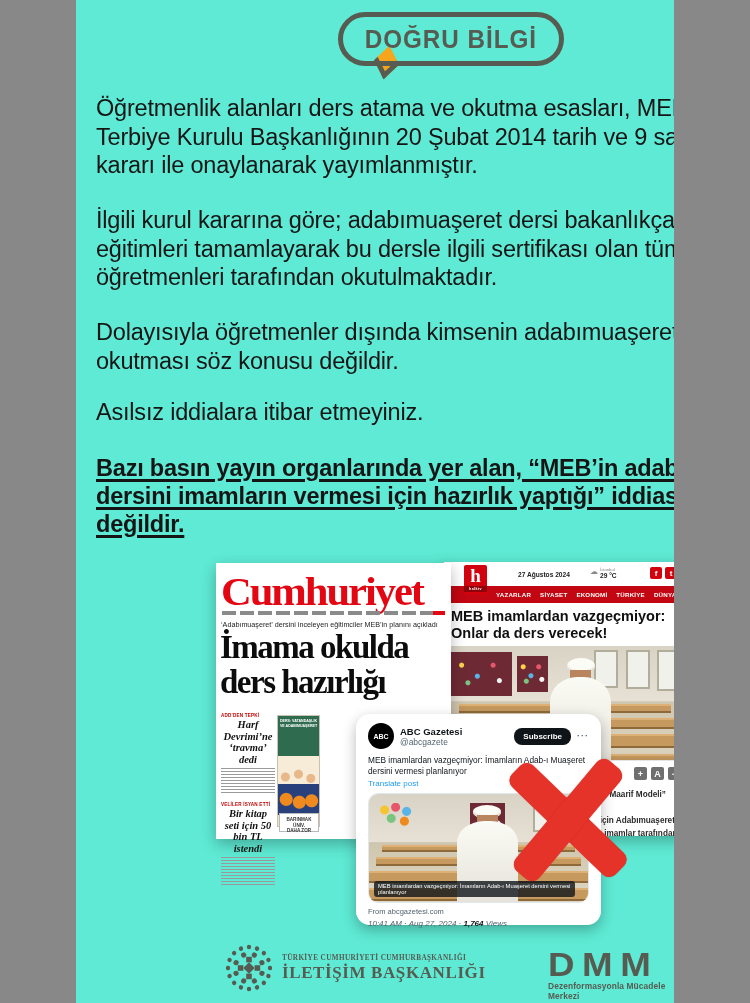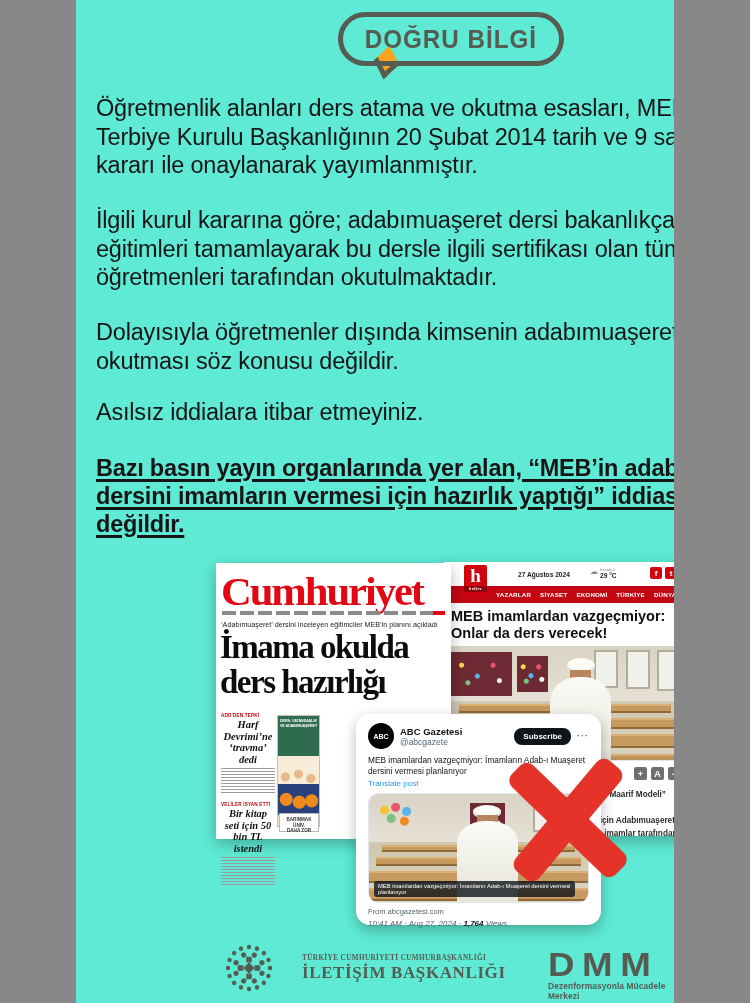--- a/index.html
+++ b/index.html
@@ -127,21 +127,21 @@
   .tw-source{margin-top:4px;font-size:7.5px;color:#536471;}
   .tw-meta{margin-top:3px;font-size:8px;color:#536471;font-style:italic;}
   .tw-views{font-weight:800;color:#0f1419;}
   
   .xmark{position:absolute;left:430px;top:756px;width:124px;height:128px;z-index:6;transform:rotate(-3deg);}
   .xbar{position:absolute;left:-10px;right:-10px;top:50%;height:30px;margin-top:-15px;background:#E5332A;
     border-radius:9px;box-shadow:0 0 1px #c8241c;}
   .xb1{transform:rotate(47deg);}
   .xb2{transform:rotate(-47deg);}
   
-  .footer-left{position:absolute;left:150px;top:942px;display:flex;align-items:center;color:#575C52;gap:20px;}
+  .footer-left{position:absolute;left:150px;top:942px;display:flex;align-items:center;color:#575C52;}
   .fl-text{margin-left:10px;font-family:"Liberation Serif",serif;}
   .fl-top{font-size:7.2px;font-weight:700;letter-spacing:.4px;}
   .fl-bottom{font-size:17px;font-weight:800;letter-spacing:.6px;margin-top:1px;}
   .footer-right{position:absolute;left:472px;top:948px;color:#575C52;}
   .dmm-logo{font-size:34px;font-weight:800;letter-spacing:7px;line-height:32px;transform:scaleX(1.08);transform-origin:left;}
   .dmm-sub{font-size:8.4px;font-weight:700;margin-top:1px;letter-spacing:.1px;}
 </style>
 </head>
 <body>
 

